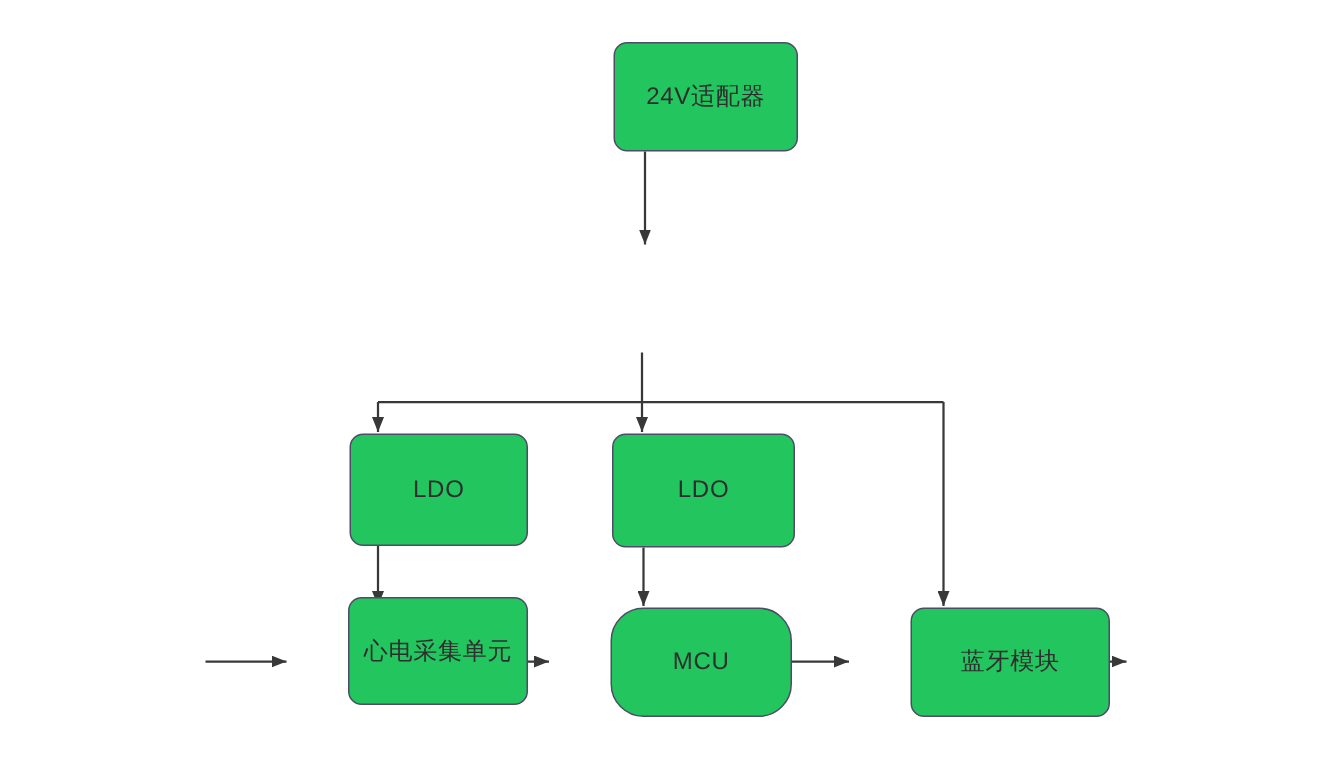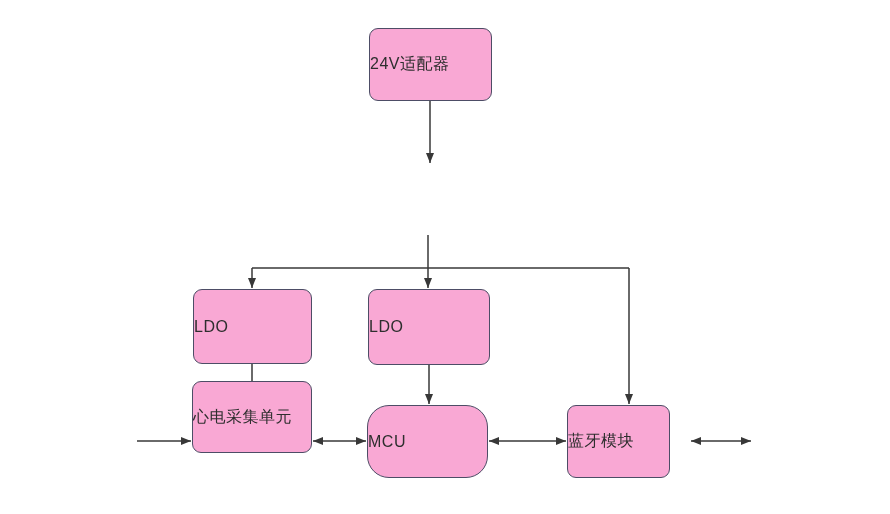--- a/index.html
+++ b/index.html
@@ -26,30 +26,31 @@
   }
   .edge {
     stroke: var(--arrow);
     stroke-width: 1.5;
     fill: none;
   }
   .arrowhead { fill: var(--arrow); }
   .node {
     position: absolute;
     box-sizing: border-box;
-    background: #f9a8d4;
+    background: #22c55e;
     border: 1.5px solid var(--box-border);
     border-radius: 9px;
     display: flex;
     align-items: center;
-    justify-content: flex-start;
+    justify-content: center;
     color: var(--text);
     font-size: 16px;
     letter-spacing: 0.5px;
     white-space: nowrap;
+    margin-left: 40px;
   }
 </style>
 </head>
 <body>
 
 <div class="canvas">
 
   <svg class="edges-layer" width="890" height="514" viewBox="0 0 890 514" xmlns="http://www.w3.org/2000/svg">
     <defs>
       <marker id="arr-end" markerUnits="userSpaceOnUse" markerWidth="10" markerHeight="8" refX="10" refY="4" orient="auto">
@@ -92,26 +93,26 @@
 
   <div class="node" style="left:193px; top:289px; width:119px; height:75px;">
     <span>LDO</span>
   </div>
 
   <div class="node" style="left:368px; top:289px; width:122px; height:76px;">
     <span>LDO</span>
   </div>
 
 
-  <div class="node" style="left:192px; top:381px; width:120px; height:72px;">
+  <div class="node" style="left:192px; top:398px; width:120px; height:72px;">
     <span>心电采集单元</span>
   </div>
 
   <div class="node" style="left:367px; top:405px; width:121px; height:73px;border-radius:22px;">
     <span>MCU</span>
   </div>
 
-  <div class="node" style="left:567px; top:405px; width:103px; height:73px;">
+  <div class="node" style="left:567px; top:405px; width:133px; height:73px;">
     <span>蓝牙模块</span>
   </div>
 
 
 </div>
 
 </body></html>

